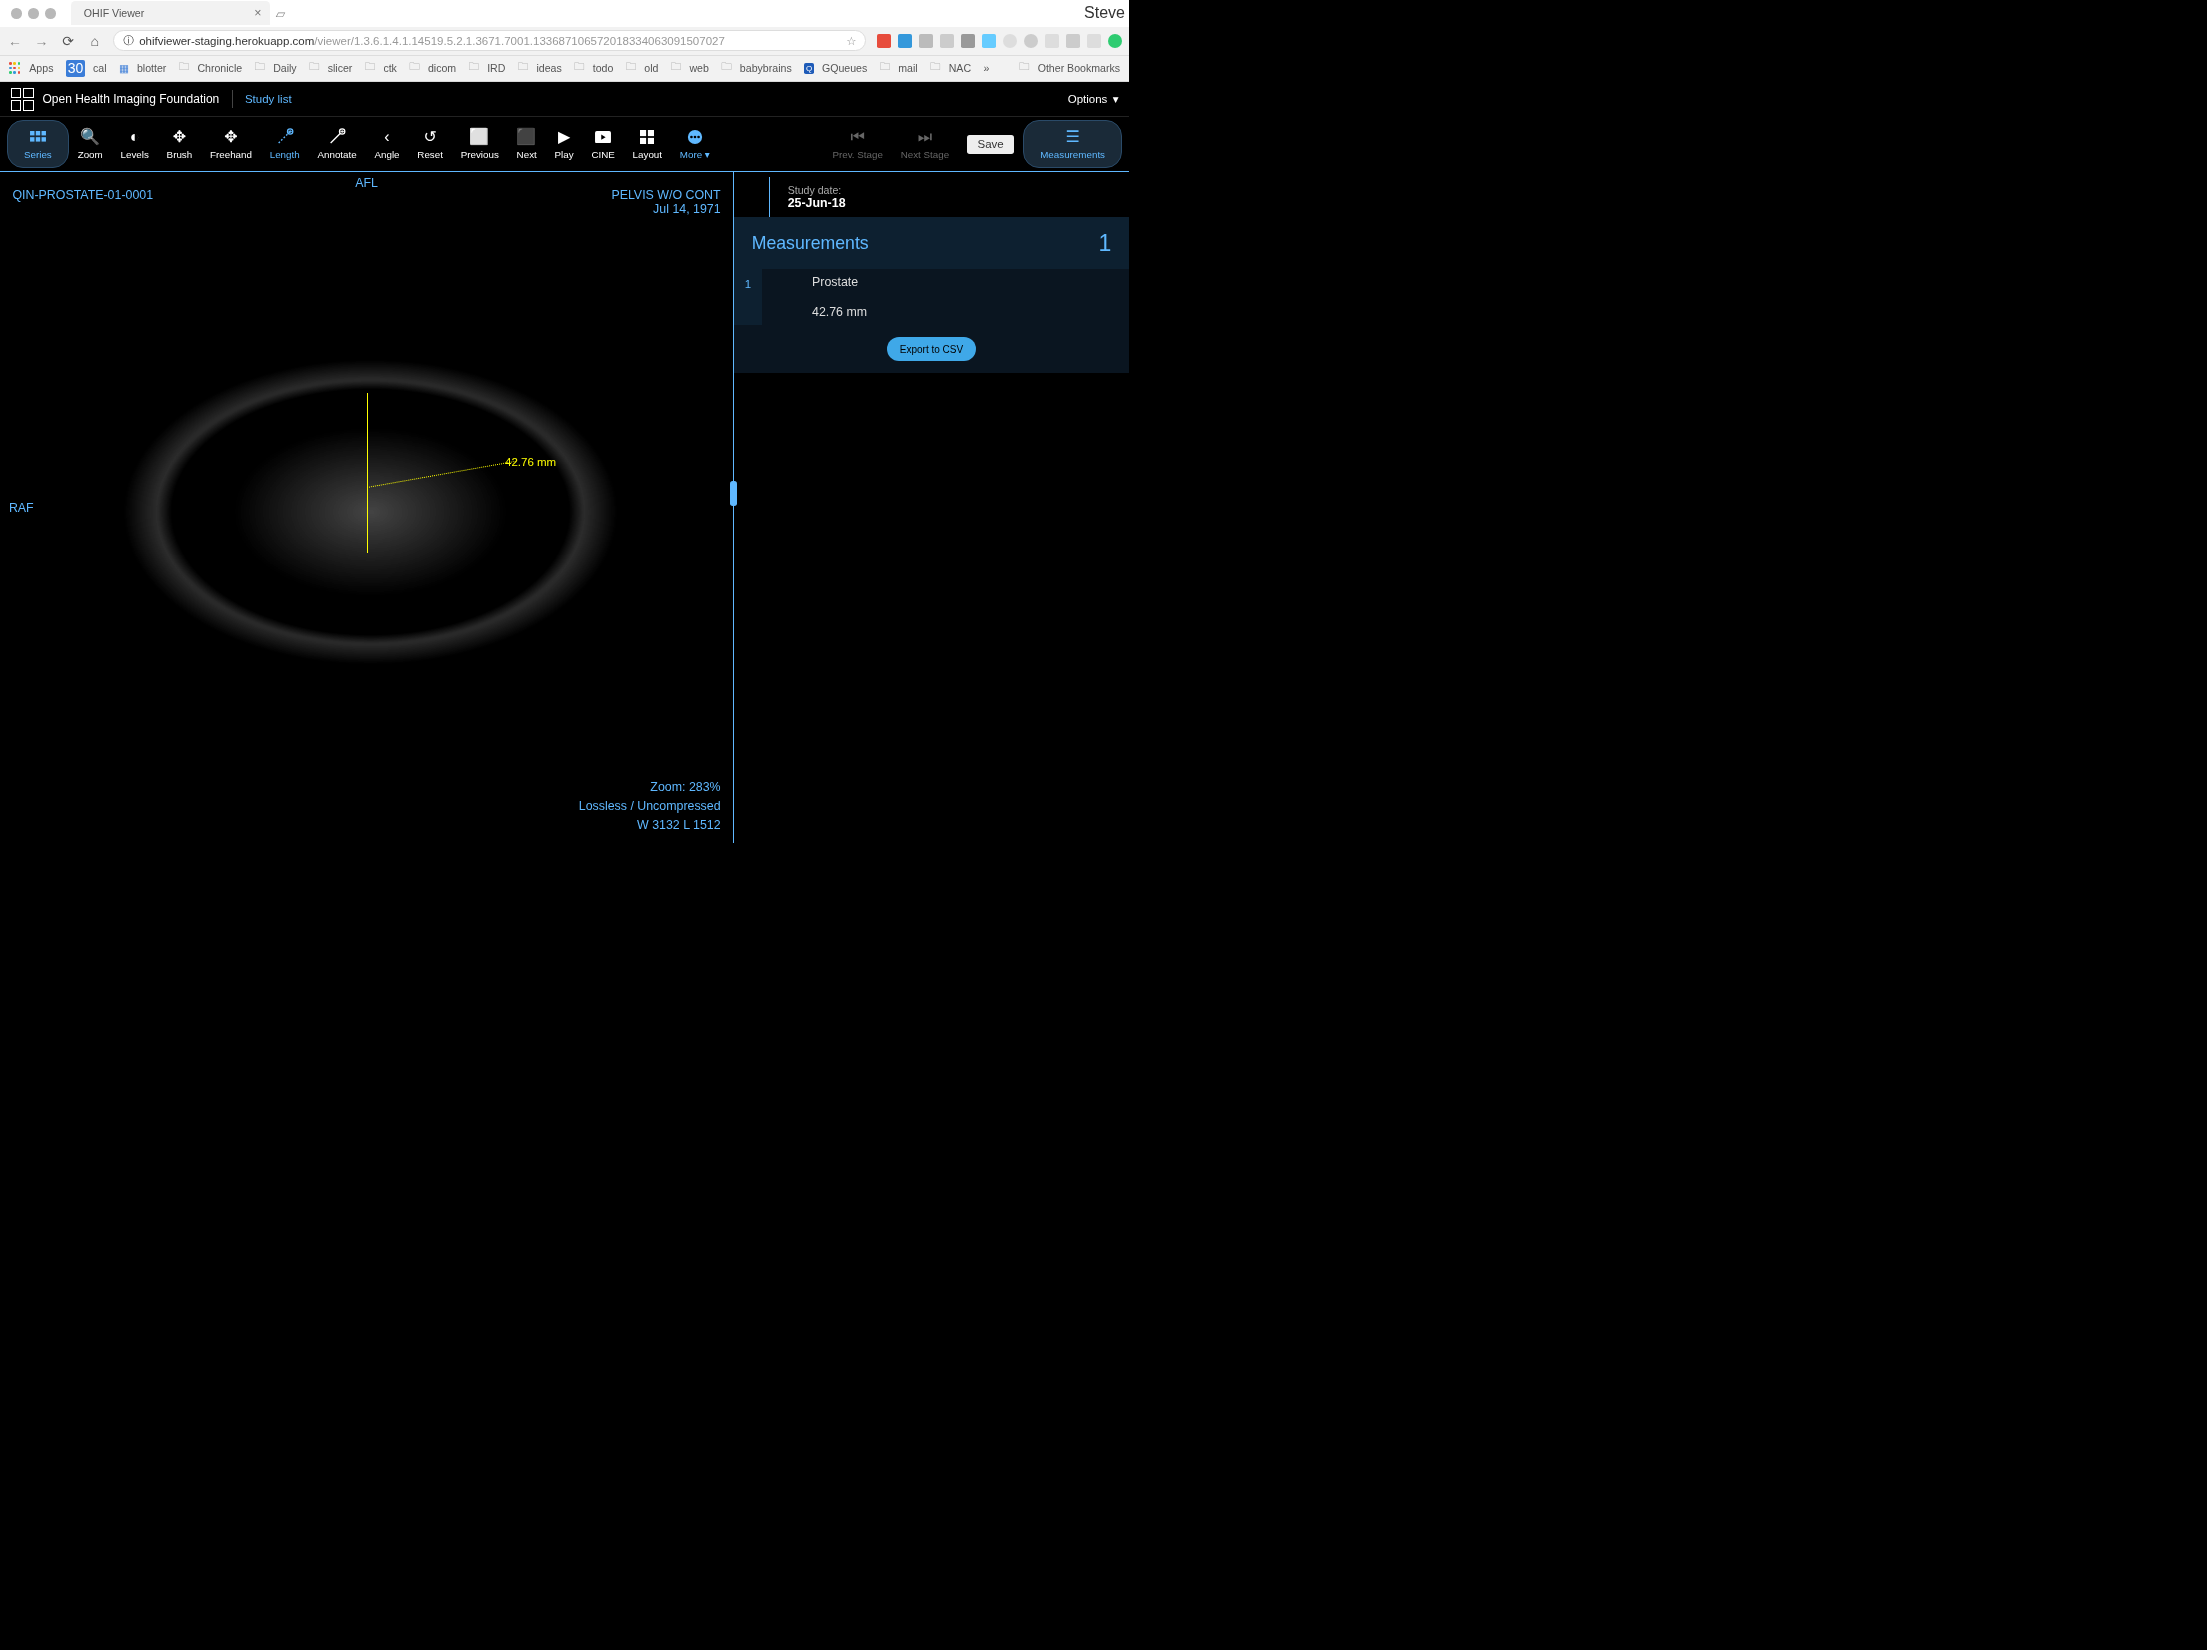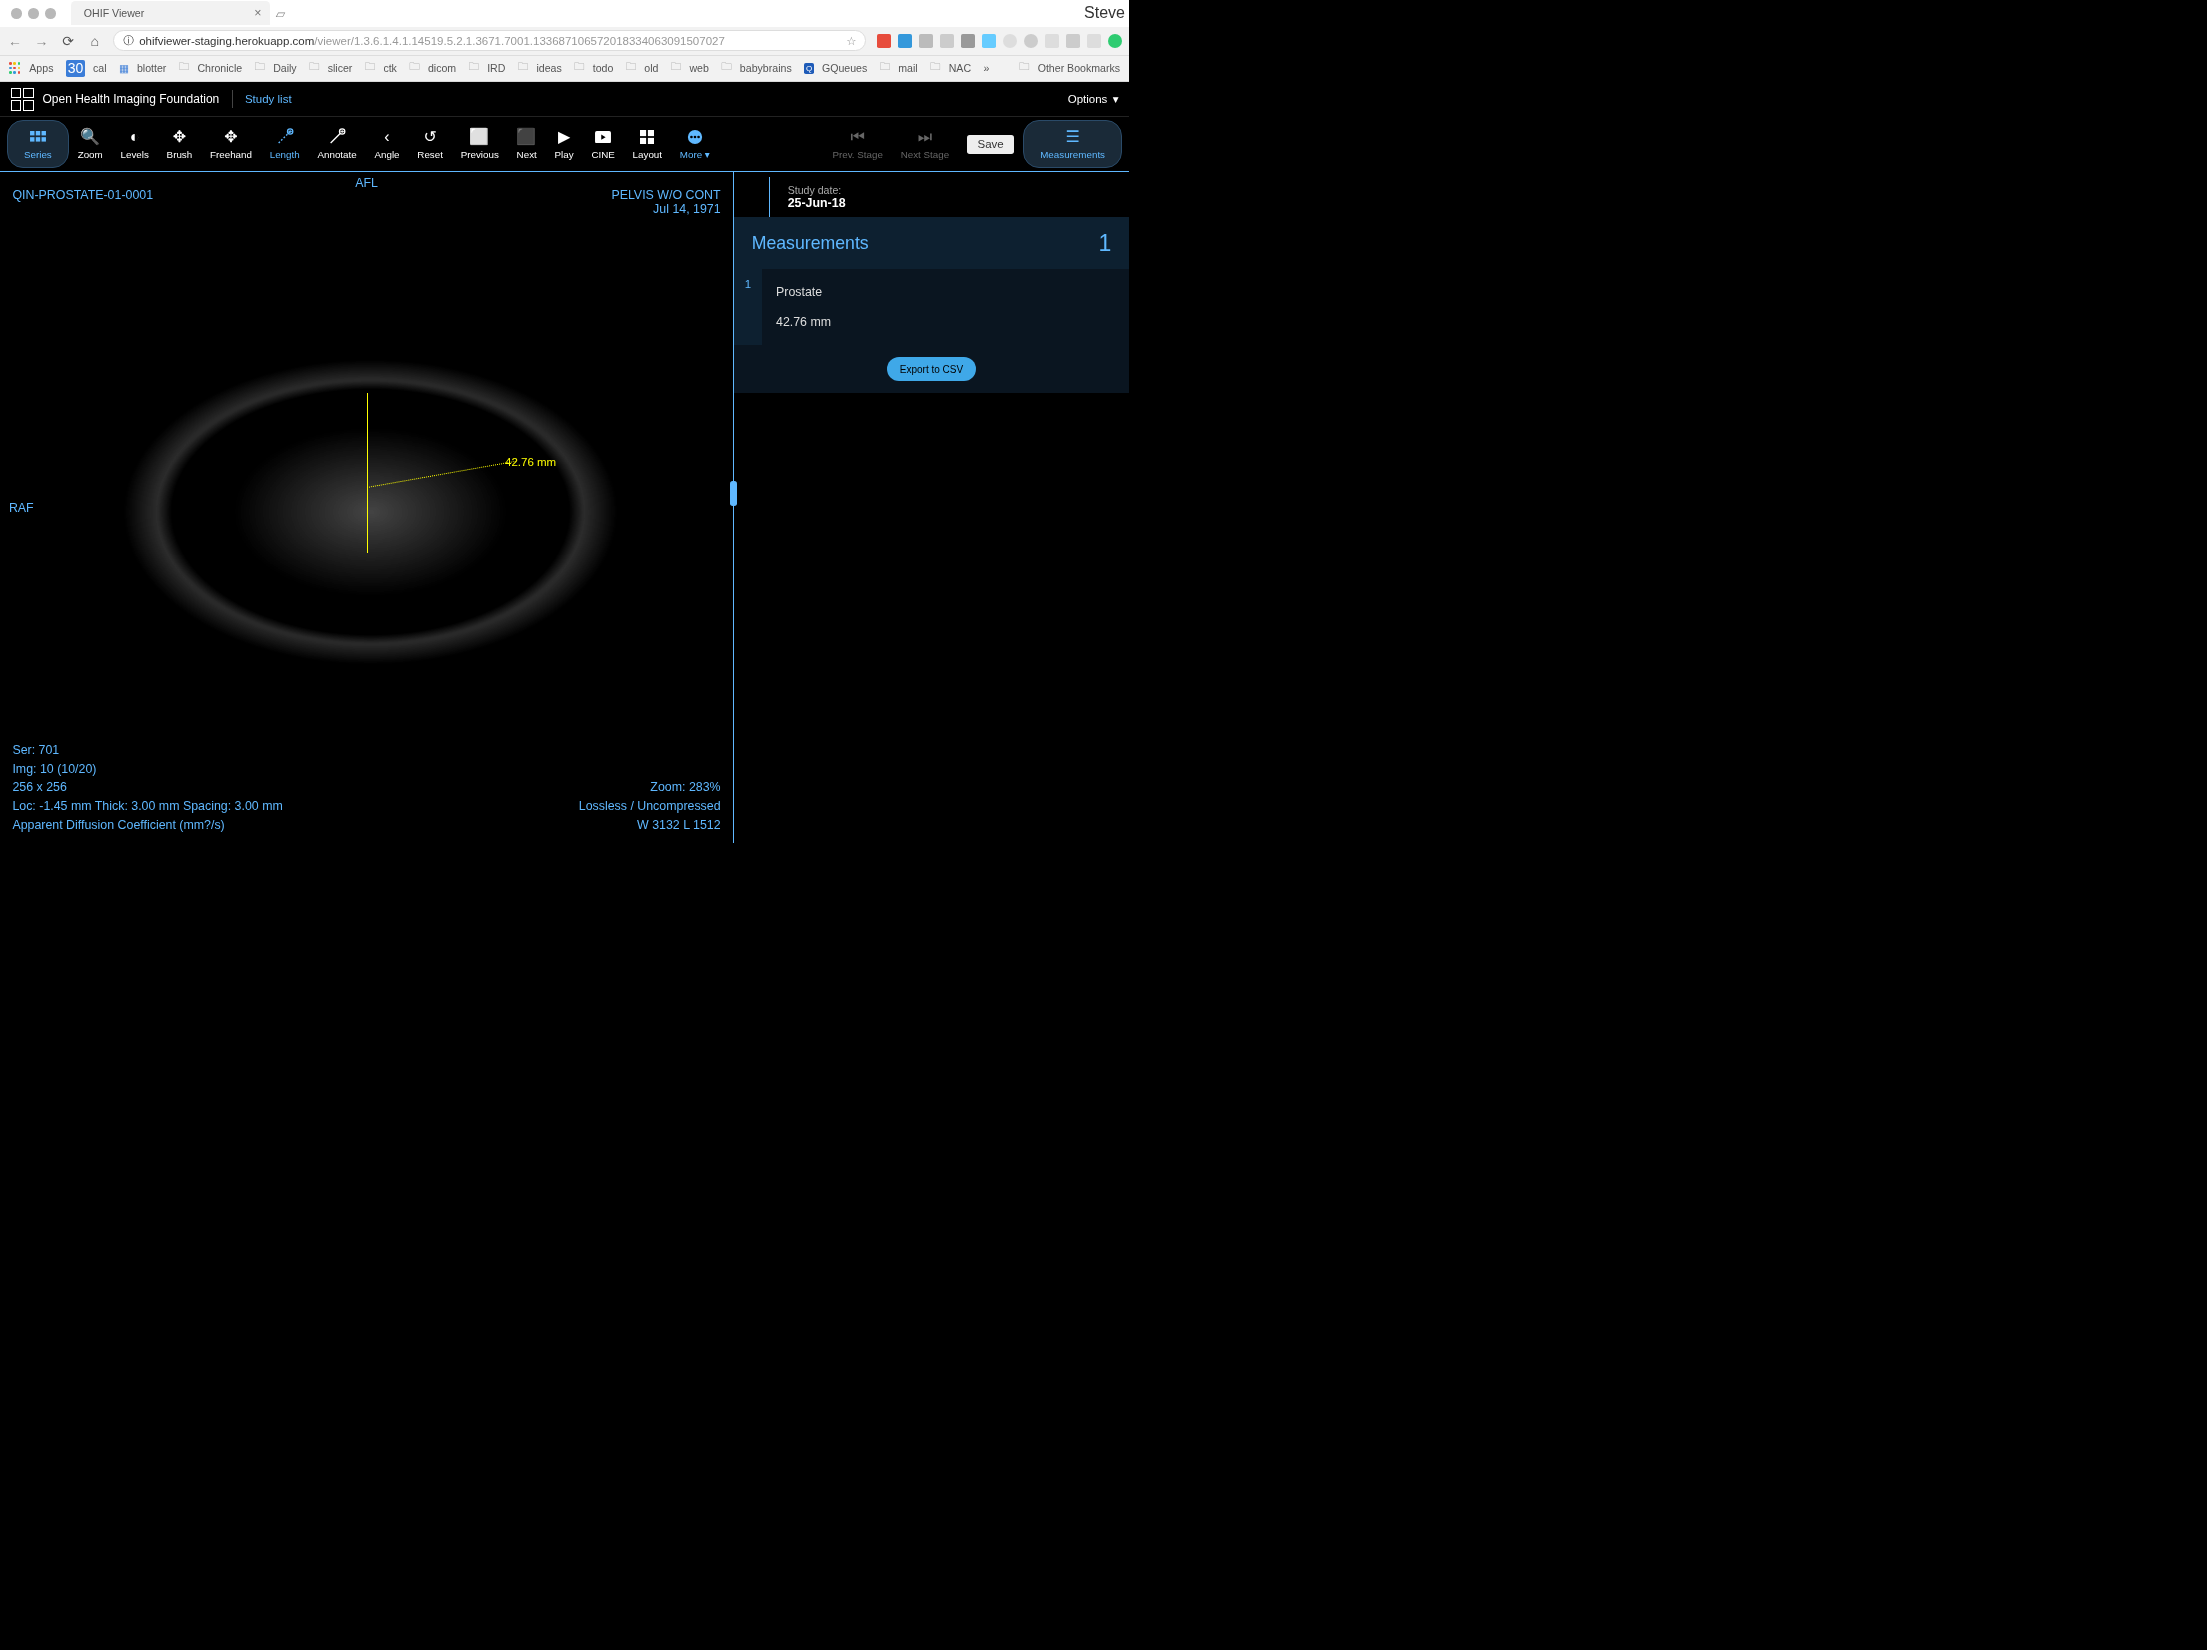--- a/index.html
+++ b/index.html
@@ -72,21 +72,21 @@
 
 .sidebar { width: 395px; background: #000; display: flex; flex-direction: column; }
 .study-date-box { padding: 7px 12.4px 7px 17.7px; border-left: 1.8px solid #5fb8ff; margin: 5.3px 0 0 35px; }
 .study-date-label { color: #aaa; font-size: 10.6px; }
 .study-date-val { color: #fff; font-size: 12.4px; font-weight: 600; }
 .measurements-header { background: #0d2030; padding: 12.4px 17.7px; display: flex; align-items: center; }
 .measurements-title { color: #5fb8ff; font-size: 17.7px; font-weight: 300; }
 .measurements-count { margin-left: auto; color: #5fb8ff; font-size: 23px; font-weight: 300; }
 .measurement-item { display: flex; background: #0a1520; }
 .measurement-num { width: 28px; background: #0d2030; color: #5fb8ff; display: flex; align-items: flex-start; justify-content: center; padding-top: 8.9px; font-size: 11.5px; }
-.measurement-details { padding: 16px 14px; flex:1; }
+.measurement-details { padding: 6px 14px; flex:1;margin-left:36px; }
 .measurement-name { color: #ddd; font-size: 12.4px; margin-bottom: 5.3px; }
 .measurement-value { color: #ddd; font-size: 12.4px; padding-top:10.6px; }
 .export-row { background: #0a1520; padding: 12.4px; display: flex; justify-content: center; }
 .export-btn { background: #3fa8e8; color: #000; padding: 6.2px 12.4px; border-radius: 12px; font-size: 10px; }
 
 svg { display: block; }
 </style>
 </head>
 <body>
 
@@ -358,27 +358,20 @@
     <div class="measurement-line"></div>
     <div class="measurement-dots"></div>
     <div class="measurement-label">42.76 mm</div>
     <div class="overlay-text overlay-tl">QIN-PROSTATE-01-0001</div>
     <div class="overlay-text overlay-tc">AFL</div>
     <div class="overlay-text overlay-tr">
       <div>PELVIS W/O CONT</div>
       <div>Jul 14, 1971</div>
     </div>
     <div class="overlay-text overlay-ml">RAF</div>
-    <div class="overlay-text overlay-bl">
-      <div>Ser: 701</div>
-      <div>Img: 10 (10/20)</div>
-      <div>256 x 256</div>
-      <div>Loc: -1.45 mm Thick: 3.00 mm Spacing: 3.00 mm</div>
-      <div>Apparent Diffusion Coefficient (mm?/s)</div>
-    </div>
     <div class="overlay-text overlay-br">
       <div>Zoom: 283%</div>
       <div>Lossless / Uncompressed</div>
       <div>W 3132 L 1512</div>
     </div>
     <div class="divider-handle"></div>
   </div>
   <div class="sidebar">
     <div class="study-date-box">
       <div class="study-date-label">Study date:</div>

